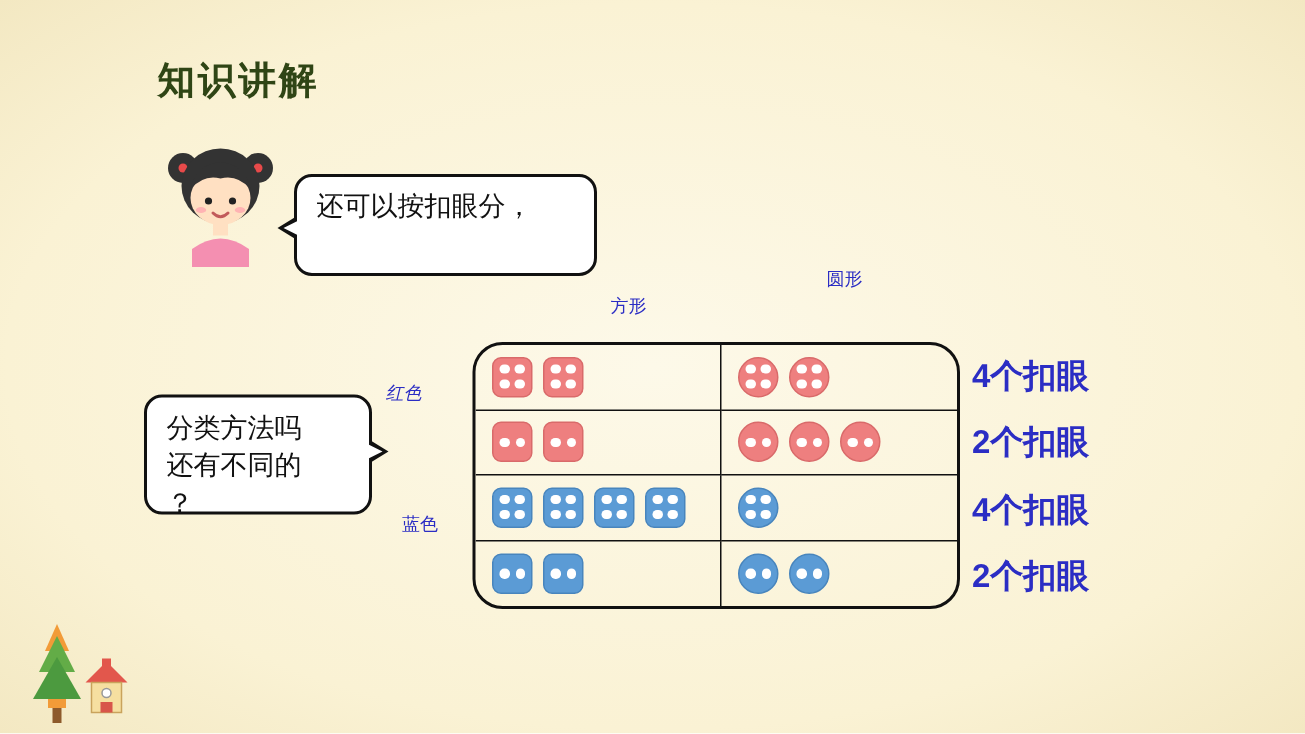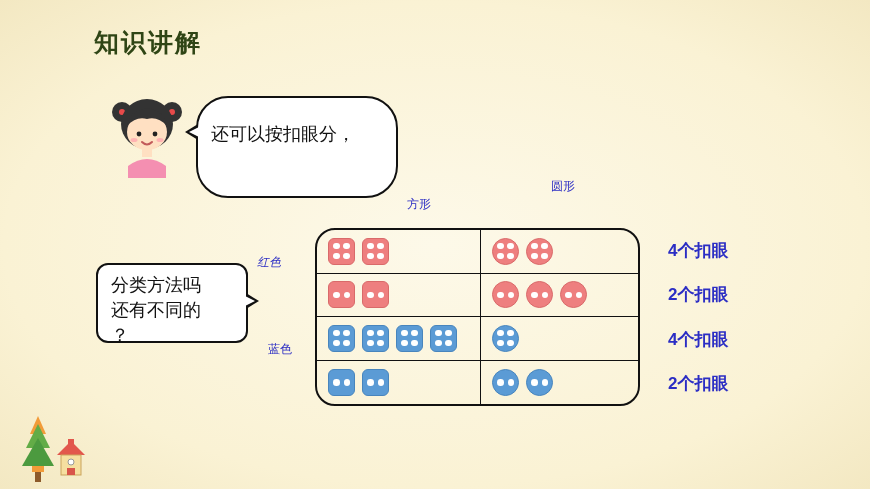--- a/index.html
+++ b/index.html
@@ -8,38 +8,38 @@
     width: 870px;
     height: 489px;
     overflow: hidden;
     background: radial-gradient(ellipse at center, #fdf9e9 0%, #faf2d4 70%, #f3e8c2 100%);
     font-family: "Liberation Sans", "DejaVu Sans", sans-serif;
   }
 
   .title {
     position: absolute;
     left: 94px; top: 26px;
-    margin: 0;
+    margin: 11px;
     font-size: 25px;
     font-weight: bold;
     color: var(--title-green, #2f4515);
     letter-spacing: 2px;
   }
 
   .girl { position: absolute; left: 108px; top: 88px; width: 78px; height: 90px; }
 
   .bubble {
     position: absolute;
     background: #ffffff;
     border: 2px solid #111;
     border-radius: 12px;
     font-size: 18px;
     color: #111;
   }
-  .bubble1 { left: 196px; top: 96px; width: 172px; height: 52px; padding: 23px 13px; line-height: 27px; border-radius: 32px; }
+  .bubble1 { left: 196px; top: 116px; width: 172px; height: 52px; padding: 6px 13px; line-height: 27px; }
   .bubble1::before {
     content: ""; position: absolute; left: -13px; top: 26px;
     border-top: 8px solid transparent; border-bottom: 8px solid transparent;
     border-right: 13px solid #111;
   }
   .bubble1::after {
     content: ""; position: absolute; left: -9px; top: 29px;
     border-top: 5px solid transparent; border-bottom: 5px solid transparent;
     border-right: 10px solid #fff;
   }
@@ -87,23 +87,23 @@
   .btn.square { border-radius: 6px; }
   .btn.circle { border-radius: 50%; }
   .btn.red  { background: var(--button-red, #ee7f7f); border: 1px solid #d96a6a; }
   .btn.blue { background: var(--button-blue, #5b9bd5); border: 1px solid #4885bd; }
   .btn.holes4 { display: grid; grid-template-columns: repeat(2, 7px); grid-template-rows: repeat(2, 7px); gap: 3px; place-content: center; }
   .btn.holes2 { display: flex; align-items: center; justify-content: center; gap: 4px; }
   .dot { width: 6.5px; height: 6.5px; background: #fff; border-radius: 50%; display: block; }
 
   .right-label {
     position: absolute;
-    left: 668px;
+    left: 648px;
     color: var(--label-blue, #2b2dc4);
-    font-size: 17px;
+    font-size: 22px;
     font-weight: bold;
     line-height: 22px;
   }
   .rl0 { top: 240px; }
   .rl1 { top: 284px; }
   .rl2 { top: 329px; }
   .rl3 { top: 373px; }
 
   .clipart { position: absolute; }
   .tree  { left: 18px; top: 414px; }

